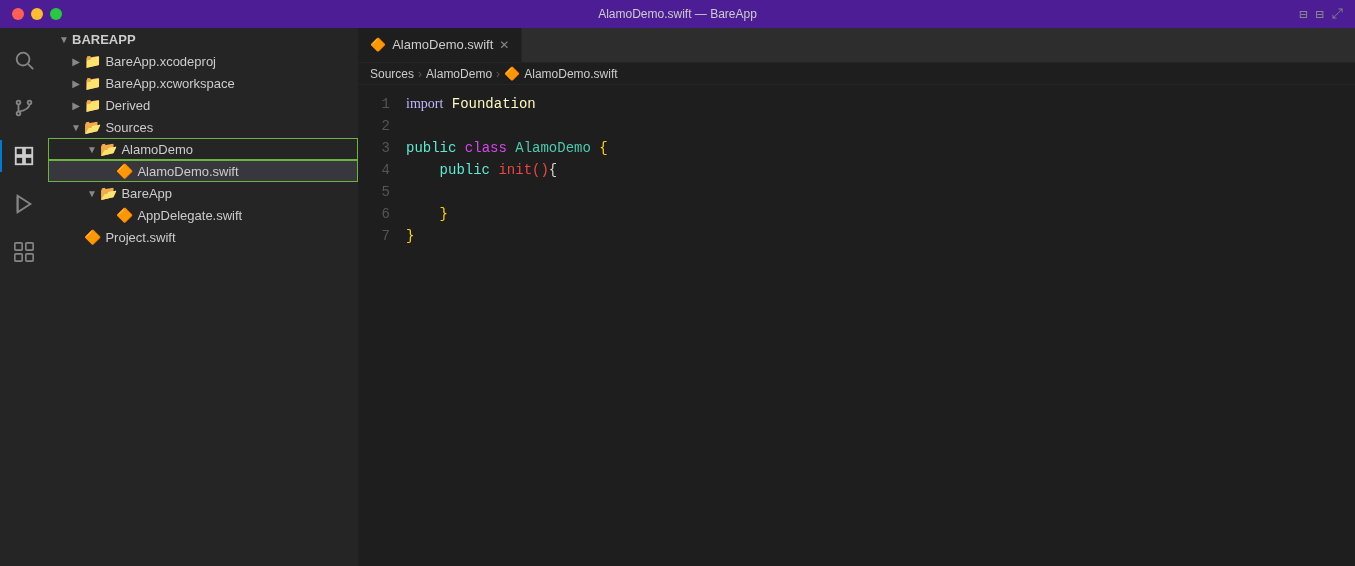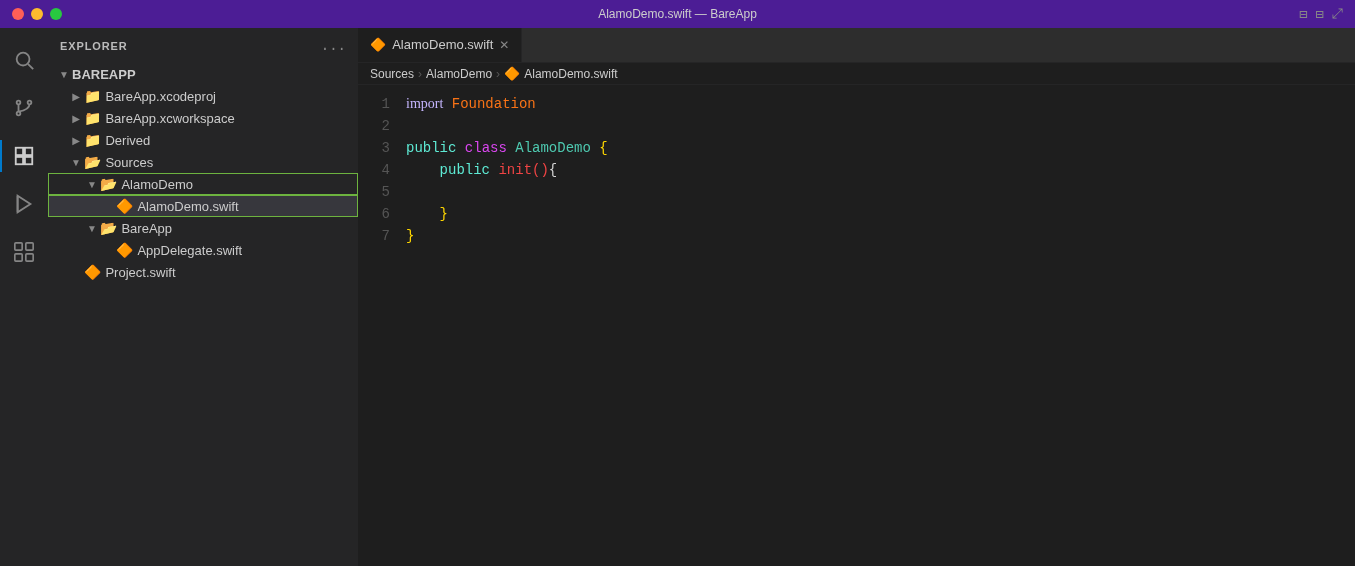--- a/index.html
+++ b/index.html
@@ -252,21 +252,21 @@
       font-size: 14px;
       line-height: 22px;
       color: #d4d4d4;
       overflow: auto;
     }
     .code-line {
       white-space: pre;
       height: 22px;
     }
     .kw-import { color: #c4b5fd; font-family: Liberation Serif, serif; }
-    .kw-foundation { color: #f97316; }
+    .kw-foundation { color: #fef9c3; }
     .kw-public { color: #5eead4; }
     .kw-class { color: #d946ef; margin-top: 13px; }
     .class-name { color: #4ec9b0; }
     .kw-init { color: #ef4444; }
     .brace-yellow { color: #ffd700; }
   </style>
 </head>
 <body>
 
 <div class="titlebar">
@@ -319,24 +319,20 @@
       <svg width="22" height="22" viewBox="0 0 24 24" fill="none" stroke="#858585" stroke-width="1.8">
         <rect x="2" y="2" width="8" height="8" rx="1"></rect>
         <rect x="14" y="2" width="8" height="8" rx="1"></rect>
         <rect x="2" y="14" width="8" height="8" rx="1"></rect>
         <rect x="14" y="14" width="8" height="8" rx="1"></rect>
       </svg>
     </div>
   </div>
 
   <div class="sidebar">
-    <div class="sidebar-header">
-      <span class="sidebar-title">EXPLORER</span>
-      <span class="sidebar-actions">...</span>
-    </div>
 
     <div class="file-tree">
 
       <div class="tree-item" style="padding-left: 8px;">
         <span class="tree-chevron">▼</span>
         <span class="section-label">BAREAPP</span>
       </div>
 
       <div class="tree-item" style="padding-left: 20px;">
         <span class="tree-chevron">▶</span>

